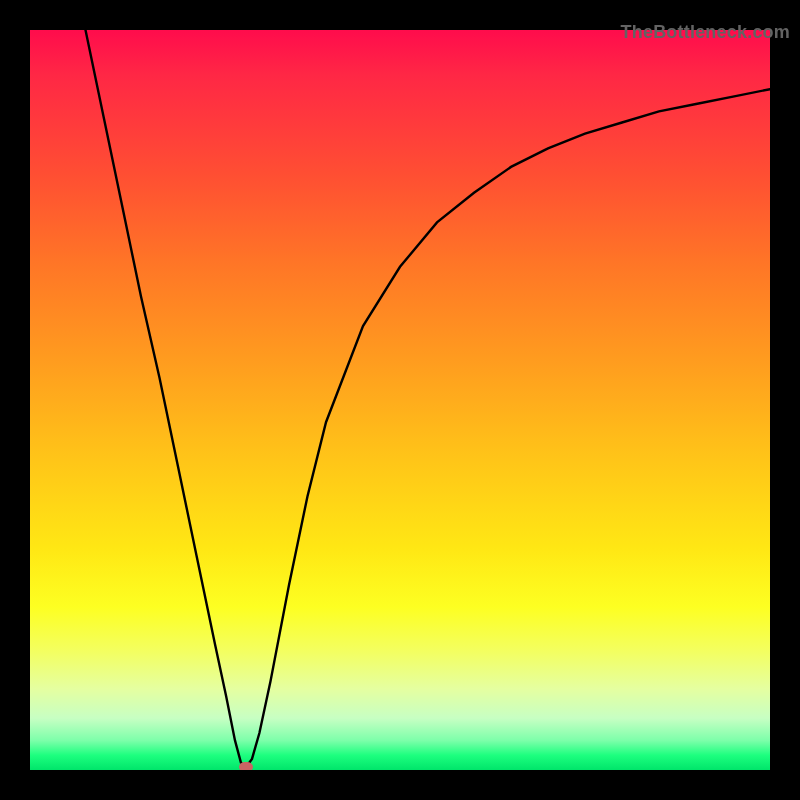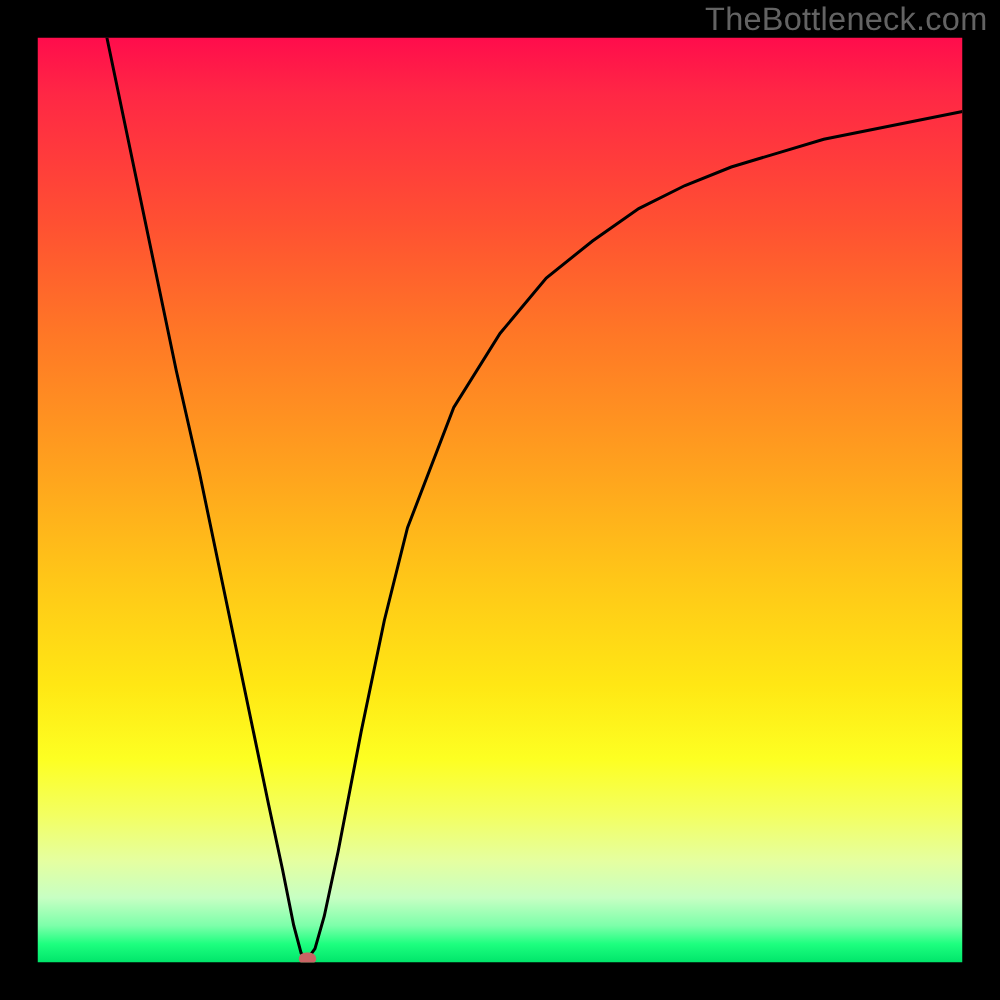--- a/index.html
+++ b/index.html
@@ -12,25 +12,25 @@
     font-family: Arial, Helvetica, sans-serif;
   }
   .frame {
     position: relative;
     width: 800px;
     height: 800px;
     background: #000;
   }
   .watermark {
     position: absolute;
-    top: 0;
+    top: 22px;
     right: 10px;
     color: #636363;
-    font-size: 26px;
-    font-weight: 400;
+    font-size: 18px;
+    font-weight: 700;
     letter-spacing: 0.2px;
     z-index: 3;
   }
   .plot-area {
     position: absolute;
     left: 30px;
     top: 30px;
     width: 740px;
     height: 740px;
     overflow: hidden;

